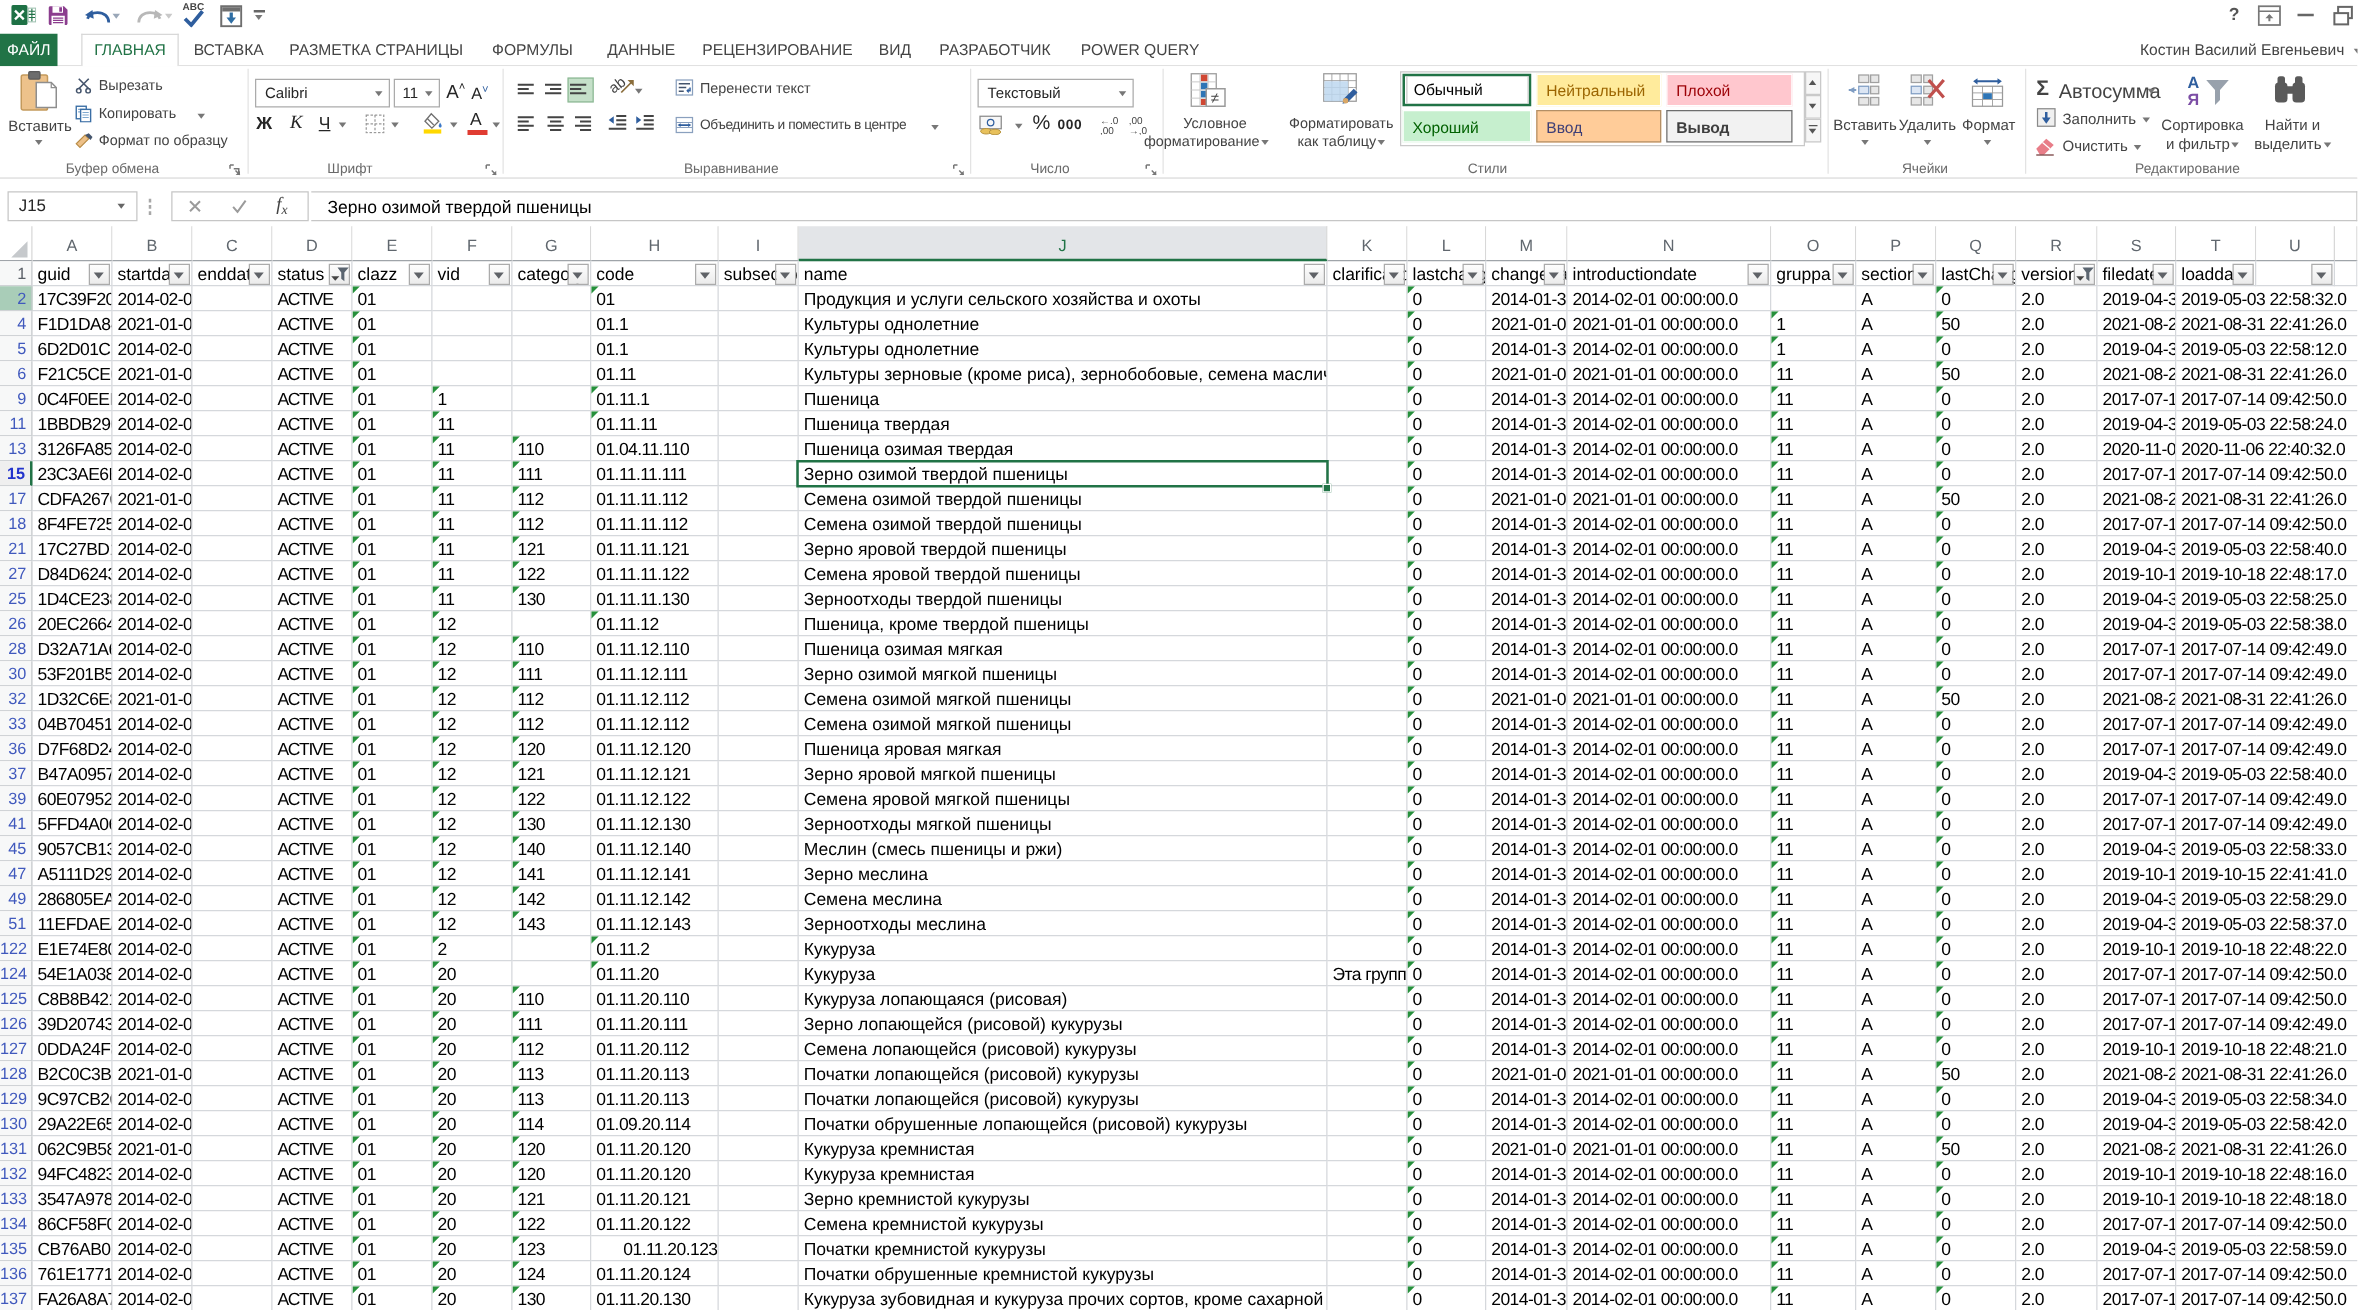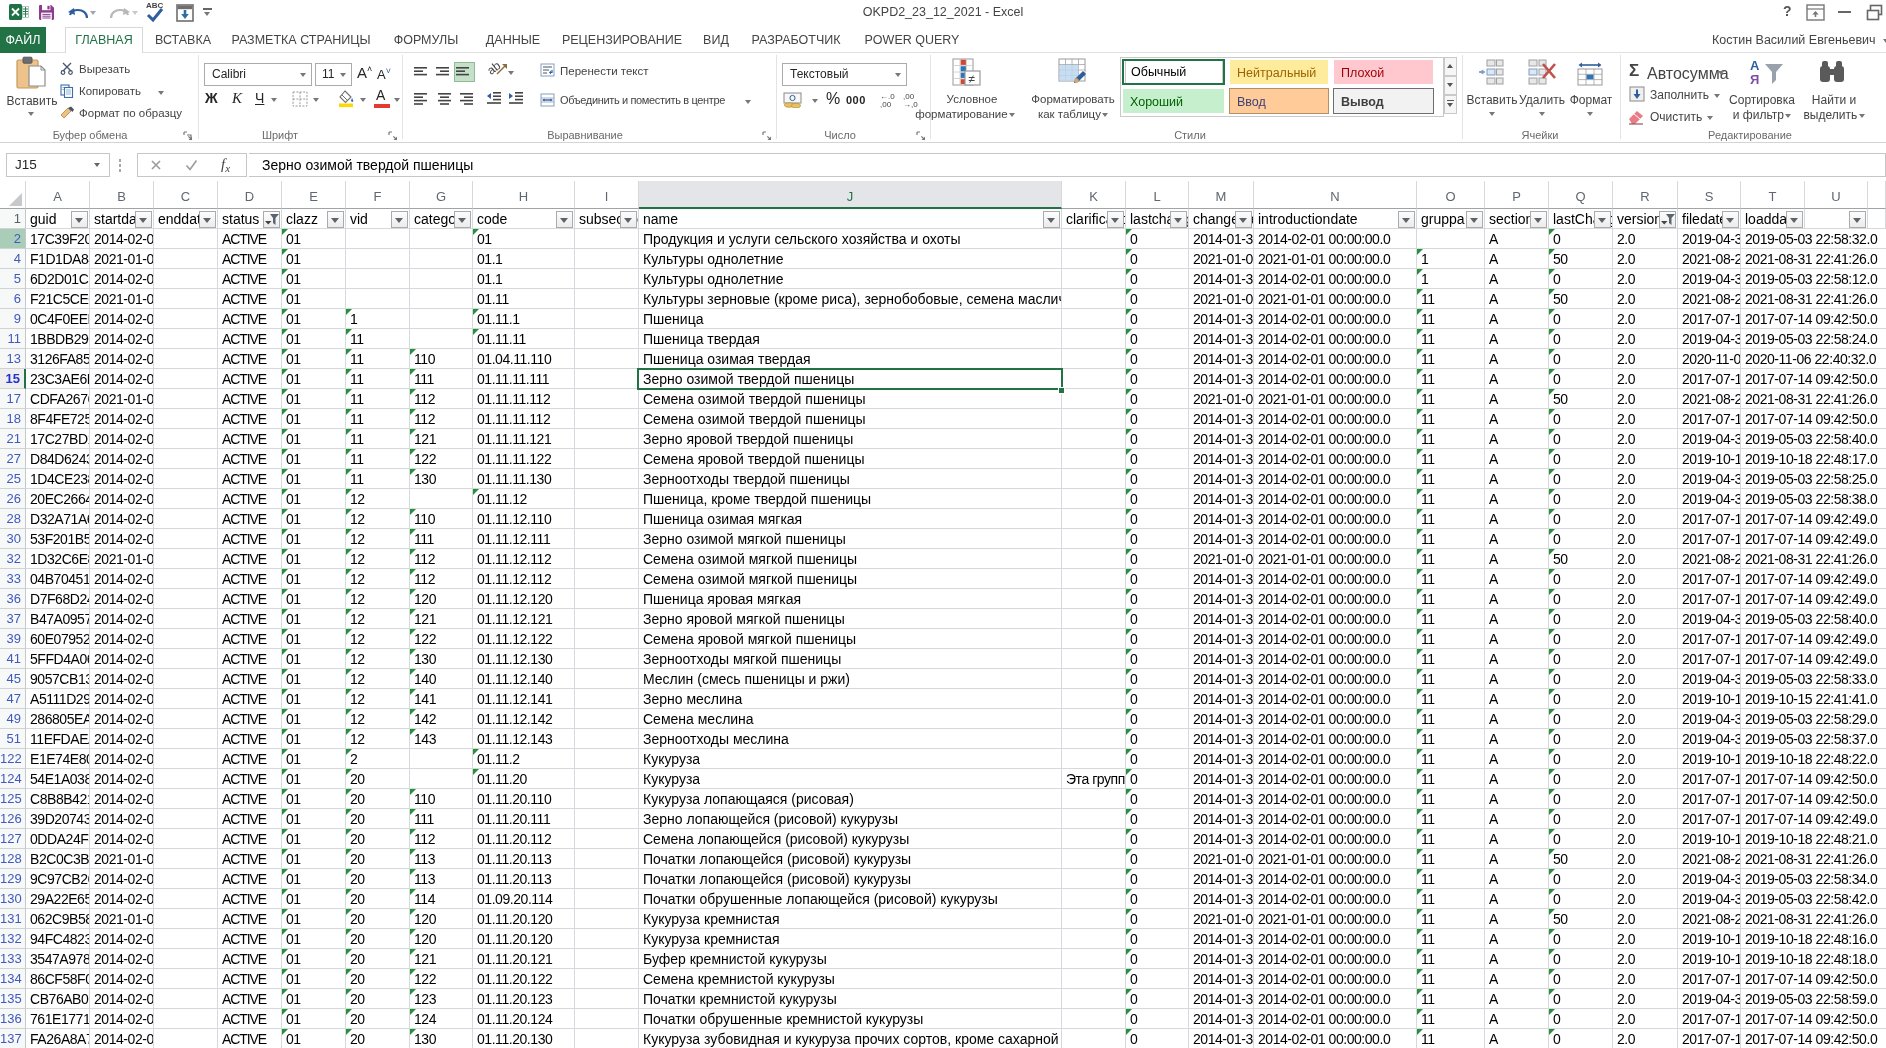--- a/index.html
+++ b/index.html
@@ -75,21 +75,20 @@
         <path d="M2 7l5 5L16 1" stroke="#2f5e9e" stroke-width="3" fill="none"></path>
       </svg>
       <svg class="abs" style="left:176px;top:4px" width="18" height="18" viewBox="0 0 18 18">
         <rect x="1" y="1" width="16" height="16" fill="#fff" stroke="#6e6e6e" stroke-width="1.6"></rect>
         <rect x="1.8" y="1.8" width="14.4" height="3.4" fill="#6e6e6e"></rect>
         <path d="M9 6v6" stroke="#2e6da3" stroke-width="2.6"></path>
         <path d="M5.2 10l3.8 5 3.8-5z" fill="#2e6da3"></path>
       </svg>
       <div class="abs" style="left:203px;top:8px;width:9px;height:2px;background:#666"></div>
       <div class="abs dna" style="left:204px;top:12px"></div>
-      <div class="ttl">OKPD2_23_12_2021 - Excel</div>
       <div class="abs" style="left:1783px;top:3px;font-size:14px;font-weight:bold;color:#555">?</div>
       <svg class="abs" style="left:1806px;top:4px" width="19" height="17" viewBox="0 0 19 17">
         <rect x="1" y="1" width="17" height="15" fill="#fff" stroke="#777" stroke-width="1.4"></rect>
         <path d="M1 5h17" stroke="#777" stroke-width="1.2"></path>
         <path d="M9.5 13V8" stroke="#777" stroke-width="1.6"></path>
         <path d="M6.3 10.5l3.2-3.4 3.2 3.4z" fill="#777"></path>
       </svg>
       <div class="abs" style="left:1838px;top:11px;width:13px;height:2.4px;background:#666"></div>
       <svg class="abs" style="left:1866px;top:4px" width="17" height="17" viewBox="0 0 17 17">
         <rect x="4.5" y="1.5" width="11" height="9" fill="#fff" stroke="#666" stroke-width="1.6"></rect>
@@ -1423,21 +1422,21 @@
       <div class="row" style="top:768px">
         <div class="c" style="left:0px;width:64px;">3547A978-</div>
         <div class="c" style="left:64px;width:64px;">2014-02-01 00:00:00.0</div>
         <div class="c" style="left:128px;width:64px;"></div>
         <div class="c cA" style="left:192px;width:64px;">ACTIVE</div>
         <div class="c" style="left:256px;width:64px;"><span class="tri"></span>01</div>
         <div class="c" style="left:320px;width:64px;"><span class="tri"></span>20</div>
         <div class="c" style="left:384px;width:63px;"><span class="tri"></span>121</div>
         <div class="c" style="left:447px;width:102px;">01.11.20.121</div>
         <div class="c" style="left:549px;width:64px;"></div>
-        <div class="c cJ" style="left:613px;width:423px;">Буфер кремнистой кукурузы</div>
+        <div class="c cJ" style="left:613px;width:423px;">Зерно кремнистой кукурузы</div>
         <div class="c" style="left:1036px;width:64px;"></div>
         <div class="c" style="left:1100px;width:63px;"><span class="tri"></span>0</div>
         <div class="c" style="left:1163px;width:65px;">2014-01-31 00:00:00.0</div>
         <div class="c" style="left:1228px;width:163px;">2014-02-01 00:00:00.0</div>
         <div class="c" style="left:1391px;width:68px;"><span class="tri"></span>11</div>
         <div class="c" style="left:1459px;width:64px;">A</div>
         <div class="c" style="left:1523px;width:64px;"><span class="tri"></span>0</div>
         <div class="c" style="left:1587px;width:65px;">2.0</div>
         <div class="c" style="left:1652px;width:63px;">2019-10-18</div>
         <div class="c" style="left:1715px;width:64px;overflow:visible;border-right:none;">2019-10-18 22:48:18.0</div>
@@ -1471,21 +1470,21 @@
       </div>
       <div class="rowhdr" style="top:808px;height:20px;">135</div>
       <div class="row" style="top:808px">
         <div class="c" style="left:0px;width:64px;">CB76AB01</div>
         <div class="c" style="left:64px;width:64px;">2014-02-01 00:00:00.0</div>
         <div class="c" style="left:128px;width:64px;"></div>
         <div class="c cA" style="left:192px;width:64px;">ACTIVE</div>
         <div class="c" style="left:256px;width:64px;"><span class="tri"></span>01</div>
         <div class="c" style="left:320px;width:64px;"><span class="tri"></span>20</div>
         <div class="c" style="left:384px;width:63px;"><span class="tri"></span>123</div>
-        <div class="c" style="left:447px;width:102px;">01.11.20.123</div>
+        <div class="c" style="left:447px;width:102px;text-align:right;">01.11.20.123</div>
         <div class="c" style="left:549px;width:64px;"></div>
         <div class="c cJ" style="left:613px;width:423px;">Початки кремнистой кукурузы</div>
         <div class="c" style="left:1036px;width:64px;"></div>
         <div class="c" style="left:1100px;width:63px;"><span class="tri"></span>0</div>
         <div class="c" style="left:1163px;width:65px;">2014-01-31 00:00:00.0</div>
         <div class="c" style="left:1228px;width:163px;">2014-02-01 00:00:00.0</div>
         <div class="c" style="left:1391px;width:68px;"><span class="tri"></span>11</div>
         <div class="c" style="left:1459px;width:64px;">A</div>
         <div class="c" style="left:1523px;width:64px;"><span class="tri"></span>0</div>
         <div class="c" style="left:1587px;width:65px;">2.0</div>

